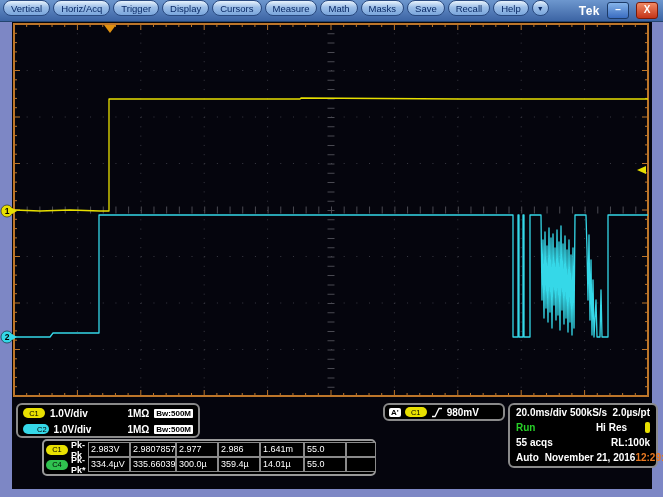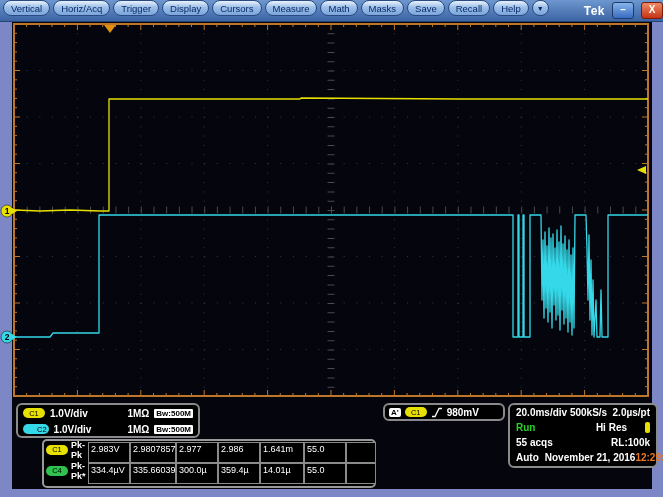--- a/index.html
+++ b/index.html
@@ -15,21 +15,21 @@
     border-bottom:1px solid #24456f;
     display:flex;gap:3px;padding-left:3px;box-sizing:border-box;
   }
   .mbtn{
     height:16px;padding:0 7px;border-radius:8px;border:1px solid #2a4a80;
     background:linear-gradient(#e8f3fd,#9dbfe8 45%,#7aa6dc);
     color:#0a2a66;font-size:9.5px;font-family:"Liberation Sans",sans-serif;
     display:flex;align-items:center;justify-content:center;cursor:pointer;white-space:nowrap;
   }
   .mbtn.small{padding:0 4px;font-size:7px;}
-  .mright{margin-left:auto;display:flex;align-items:center;gap:7px;}
+  .mright{margin-left:auto;display:flex;align-items:center;gap:7px;padding-right:5px;}
   .brand{color:#fff;font-size:12px;font-weight:bold;letter-spacing:.5px;}
   .winbtn{
     width:20px;height:15px;border-radius:3px;border:1px solid #1c3a66;
     color:#fff;font-size:10px;font-weight:bold;line-height:13px;text-align:center;cursor:pointer;
   }
   .winbtn.min{background:linear-gradient(#85b4ea,#3a6cc0);}
   .winbtn.close{background:linear-gradient(#f08a64,#c43418);border-color:#7a1a08;}
   
   .screen{position:absolute;top:22px;left:0;width:663px;height:475px;background:#7d87c5;}
   .crt{position:absolute;left:12px;top:0;right:11px;bottom:8px;background:#05050d;}
@@ -56,21 +56,21 @@
   .orange-text{color:#e87820;}
   .hiresbar{width:5px;height:11px;background:#e8e000;border-radius:2px;margin-left:auto;}
   
   .meastbl{
     position:absolute;left:42px;top:439px;width:334px;background:#000;
     border:2px solid #999;border-radius:5px;box-sizing:border-box;padding:1px 2px 2px 2px;
   }
   .trow{display:grid;grid-template-columns:42px 42px 46px 42px 42px 44px 42px 30px;}
   .hcell{height:12px;font-size:9px;font-weight:bold;color:#fff;text-align:center;line-height:12px;}
   .dcell{
-    height:21px;font-size:9px;color:#fff;border:1px solid #8a8a8a;background:#000;
+    height:15px;font-size:9px;color:#fff;border:1px solid #8a8a8a;background:#000;
     line-height:13px;padding-left:2px;box-sizing:border-box;white-space:nowrap;overflow:hidden;
   }
   .lcell{height:15px;display:flex;align-items:center;gap:3px;font-size:9px;font-weight:bold;color:#fff;}
 </style>
 </head>
 <body>
 
 <div class="menubar">
   <button class="mbtn">Vertical</button>
   <button class="mbtn">Horiz/Acq</button>

